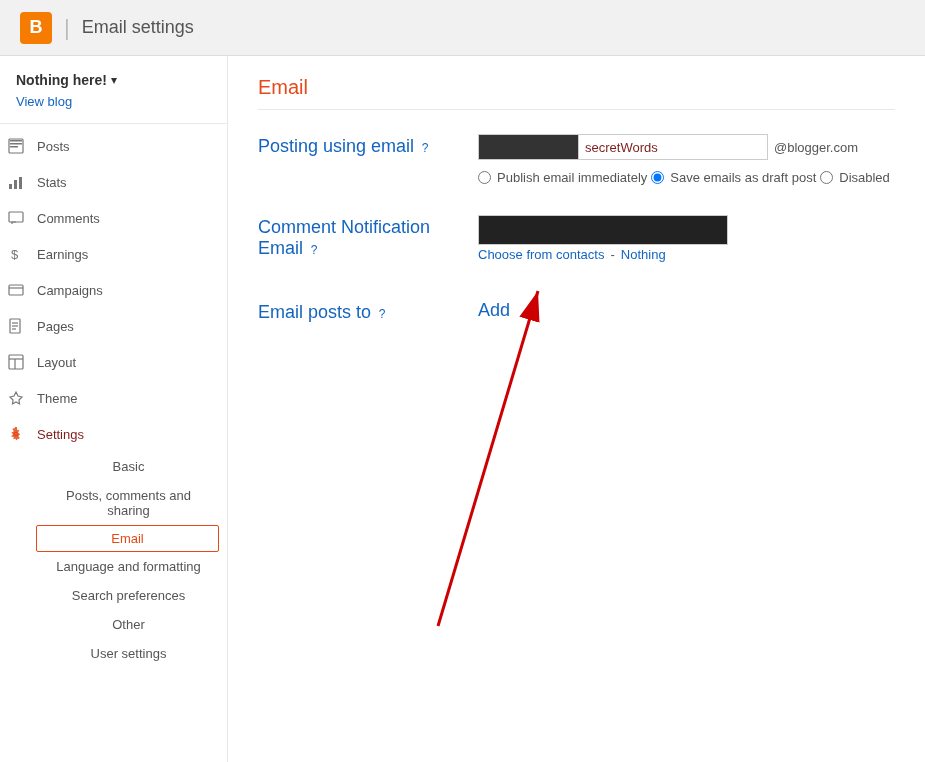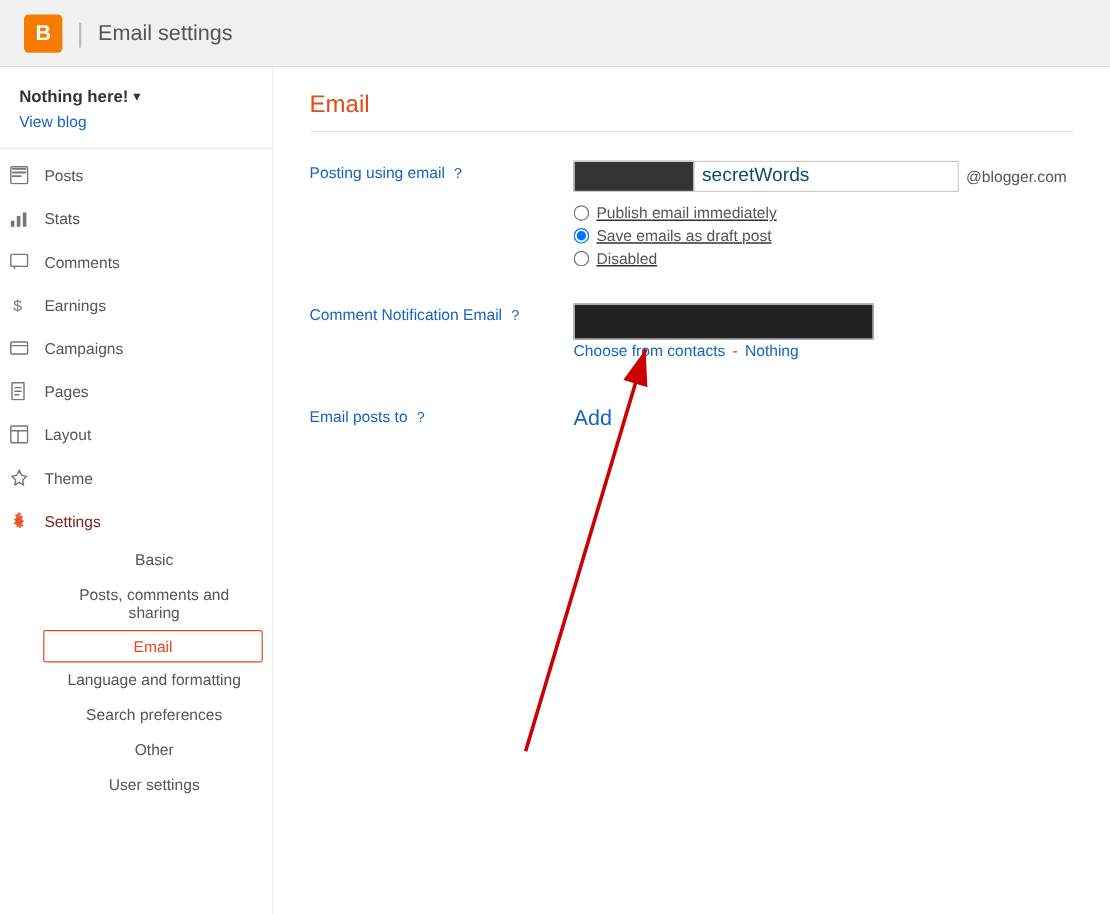--- a/index.html
+++ b/index.html
@@ -153,21 +153,21 @@
       align-items: flex-start;
       gap: 20px;
     }
     .section-label {
       width: 200px;
       flex-shrink: 0;
       padding-top: 2px;
     }
     .section-label-text {
       color: #1565c0;
-      font-size: 13px;
+      font-size: 18px;
     }
     .help-icon {
       color: #1565c0;
       font-size: 12px;
       margin-left: 4px;
       cursor: pointer;
     }
     .section-content {
       flex: 1;
     }
@@ -197,24 +197,23 @@
       font-size: 13px;
     }
     .email-domain {
       color: #555;
       padding: 4px 6px;
       font-size: 13px;
     }
     
     .radio-group {
       display: flex;
-      flex-direction: column;
+      flex-direction: row;
       gap: 4px;
       margin-top: 4px;
-      text-decoration: underline;
     }
     .radio-item {
       display: flex;
       align-items: center;
       gap: 6px;
       font-size: 13px;
       color: #555;
     }
     .radio-item input[type="radio"] {
       margin: 0;
@@ -390,21 +389,21 @@
       <h2 class="page-title">Email</h2>
 
       <div class="section">
         <div class="section-label">
           <span class="section-label-text">Posting using email</span>
           <span class="help-icon">?</span>
         </div>
         <div class="section-content">
           <div class="email-address-row">
             <div class="email-prefix">&nbsp;</div>
-            <input type="text" class="email-secret" style="background: rgb(255, 255, 255); border: 1px solid rgb(204, 204, 204); height: 26px; padding: 0px 6px; font-size: 16px; color: #0c4a6e;" value="secretWords">
+            <input type="text" class="email-secret" style="background: rgb(255, 255, 255); border: 1px solid rgb(204, 204, 204); height: 26px; padding: 0px 6px; font-size: 13px; color: #7f1d1d;" value="secretWords">
             <span class="email-domain">@blogger.com</span>
           </div>
           <div class="radio-group">
             <label class="radio-item">
               <input type="radio" name="publish-mode" style="">
               <span>Publish email immediately</span>
             </label>
             <label class="radio-item">
               <input type="radio" name="publish-mode" checked="" style="">
               <span>Save emails as draft post</span>

